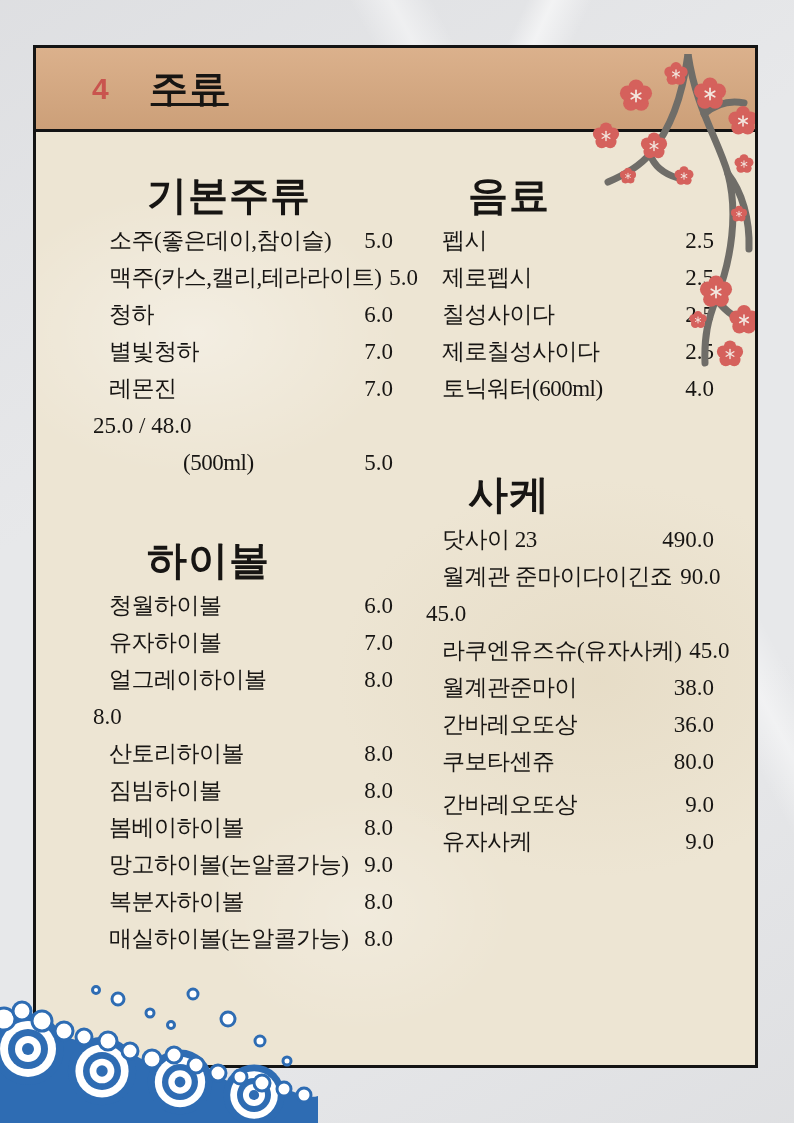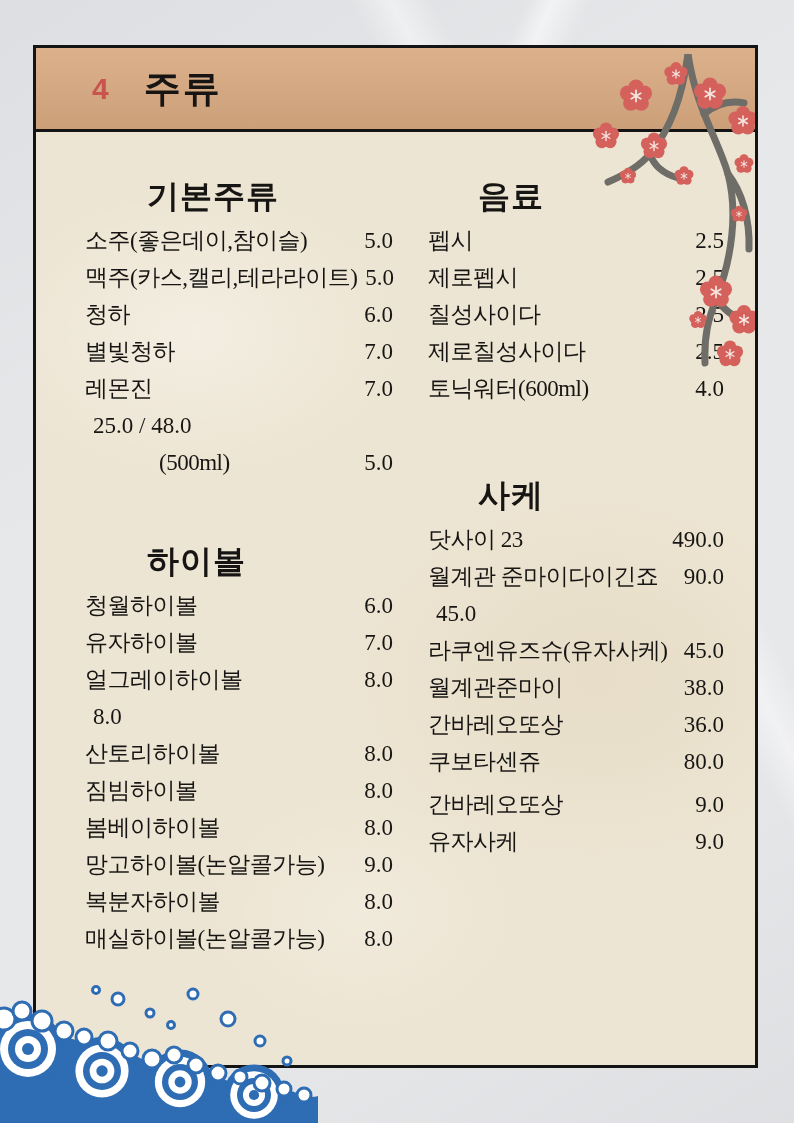--- a/index.html
+++ b/index.html
@@ -26,41 +26,41 @@
   .menu-header{
     height:84px;border-bottom:3px solid #141414;
     background-color:#d7a87f;
     background-image:linear-gradient(rgba(255,255,255,.10), rgba(0,0,0,.05));
     display:flex;align-items:center;padding-left:56px;box-sizing:border-box;
   }
   .page-num{
     color:#c9544e;font-size:30px;font-weight:bold;margin-right:26px;
     font-family:"Liberation Sans","DejaVu Sans",sans-serif;
   }
-  .page-title{font-size:37px;font-weight:bold;margin:9px;letter-spacing:2px;line-height:1;}
+  .page-title{font-size:37px;font-weight:bold;margin:16px;letter-spacing:2px;line-height:1;text-decoration:underline;}
   .menu-body{position:relative;height:930px;}
   .col{position:absolute;top:0;}
   .col-left{left:49px;width:308px;}
-  .col-right{left:392px;width:296px;}
+  .col-right{left:382px;width:296px;}
   .section-title{
-    font-size:32px;margin:0;font-weight:bold;letter-spacing:1px;line-height:40px;
+    font-size:40px;margin:0;font-weight:bold;letter-spacing:1px;line-height:40px;
   }
   .col-left .section-title{padding-left:62px;}
   .col-right .section-title{padding-left:50px;}
   .sec-basic .section-title{margin-top:44px;}
   .sec-highball .section-title{margin-top:60px;}
   .sec-beverages .section-title{margin-top:44px;}
   .sec-sake .section-title{margin-top:68px;}
   .sec-tokkuri .section-title{margin-top:50px;}
   .items{margin-top:6px;}
   .row{
     display:flex;justify-content:space-between;align-items:baseline;
     height:37px;line-height:37px;font-size:23px;
   }
-  .item-name{white-space:nowrap;letter-spacing:-0.5px;}
+  .item-name{white-space:nowrap;letter-spacing:-0.5px;margin-left:24px;}
   .item-price{padding-left:8px;letter-spacing:0;font-family:Liberation Serif, serif;}
   .row.indent .item-name{padding-left:74px;}
   .blossom{position:absolute;top:6px;left:556px;width:163px;height:330px;z-index:3;pointer-events:none;}
   .wave{position:absolute;left:0;top:985px;width:318px;height:138px;z-index:5;pointer-events:none;}
 </style>
 </head>
 <body>
 
 <div class="menu-card">
   <div class="menu-header">

